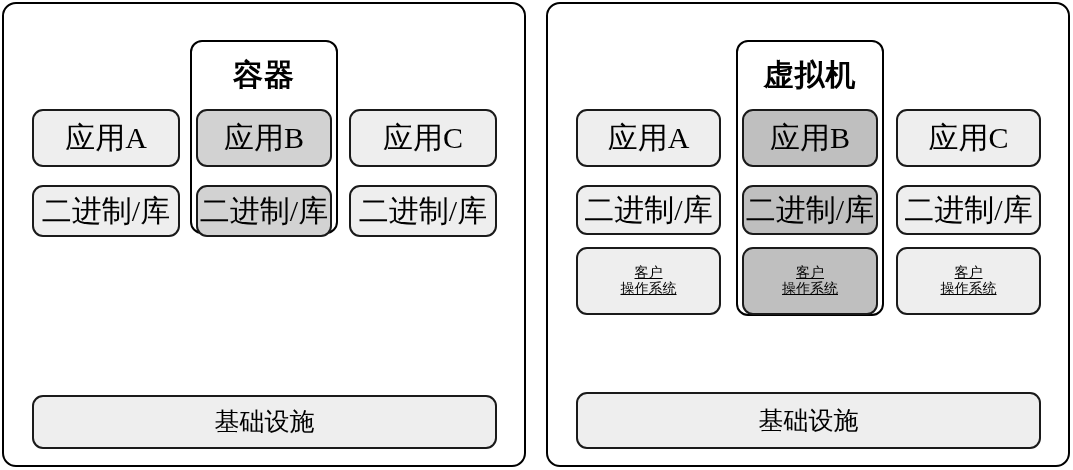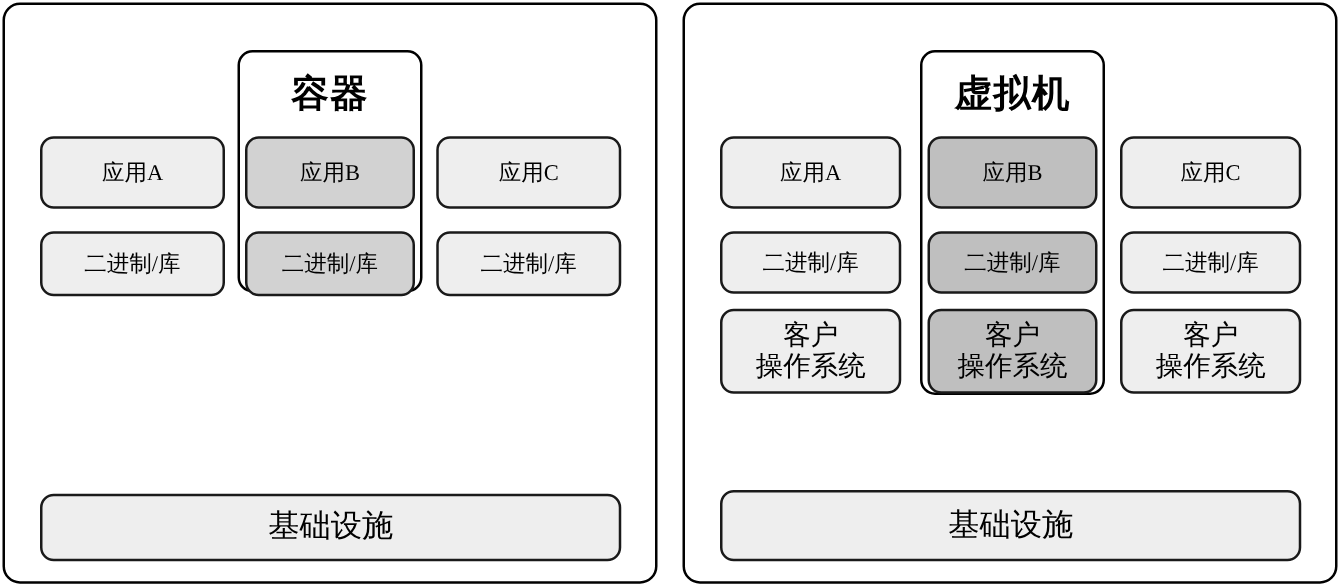--- a/index.html
+++ b/index.html
@@ -59,30 +59,30 @@
   .box {
     position: absolute;
     box-sizing: border-box;
     border: 2.2px solid #1a1a1a;
     border-radius: 11px;
     display: flex;
     align-items: center;
     justify-content: center;
     text-align: center;
     color: #000000;
-    font-size: 18px;
+    font-size: 30px;
     line-height: 1.12;
     z-index: 2;
     white-space: pre-line;
   }
   .fill-light { background: #eeeeee; }
   .fill-mid   { background: #d2d2d2; }
   .fill-dark  { background: #bfbfbf; }
 
-  .box.two-line { font-size: 22px; }
+  .box.two-line { font-size: 14px; text-decoration: underline; }
   .wide { font-size: 25px; }
 </style>
 </head>
 <body>
 
 <div id="root">
 
   <div class="panel" id="panel-left">
 
     <div class="highlight-frame" style="left:186px; top:36px; width:148px; height:194px;">

